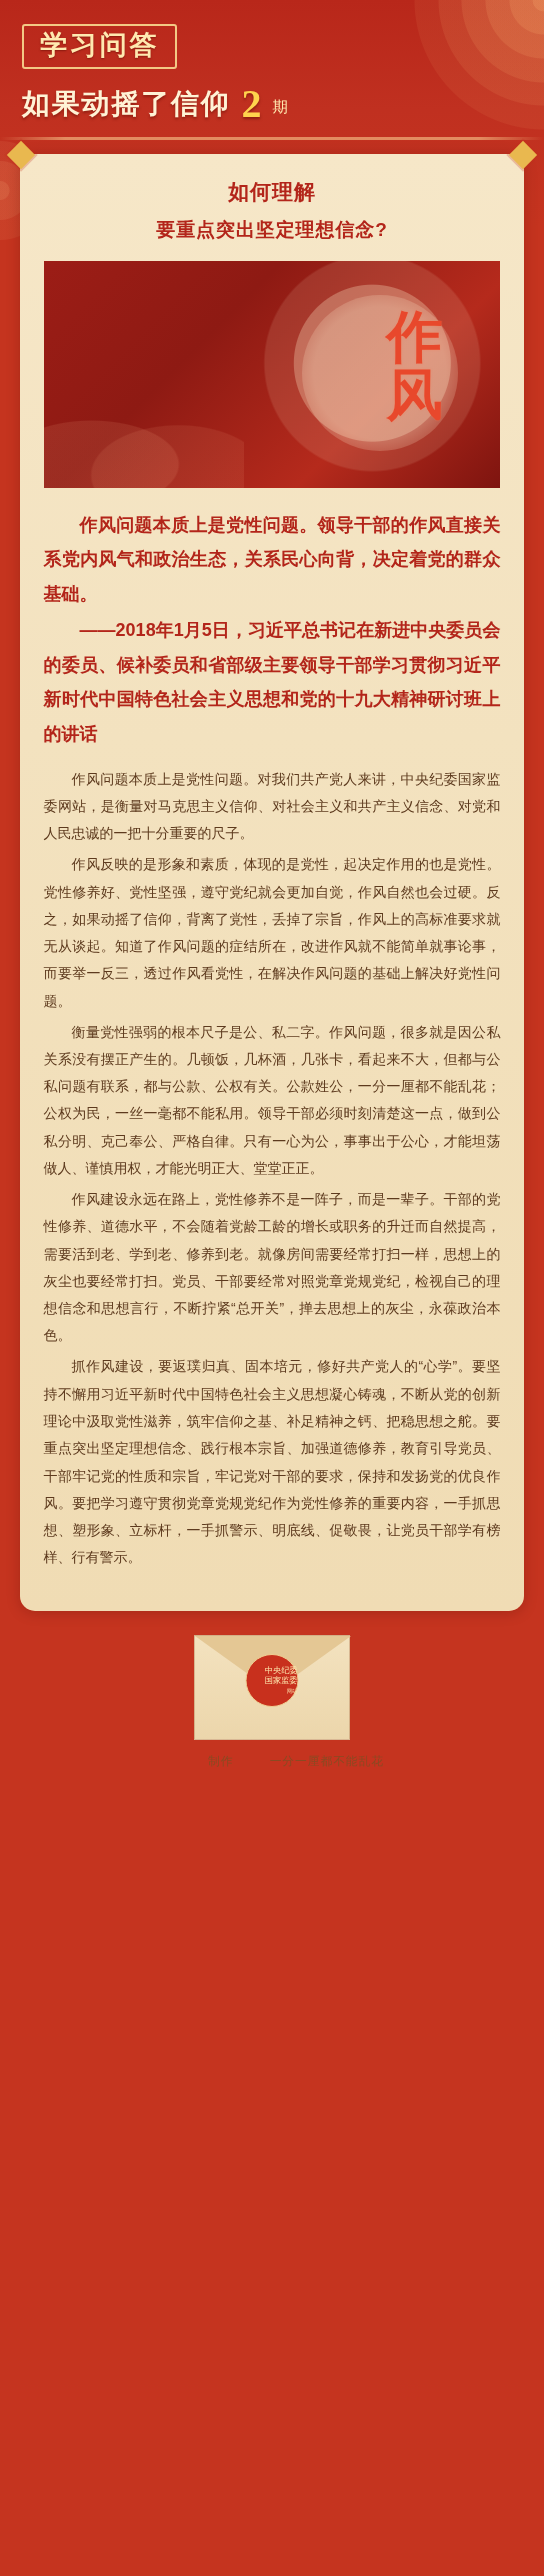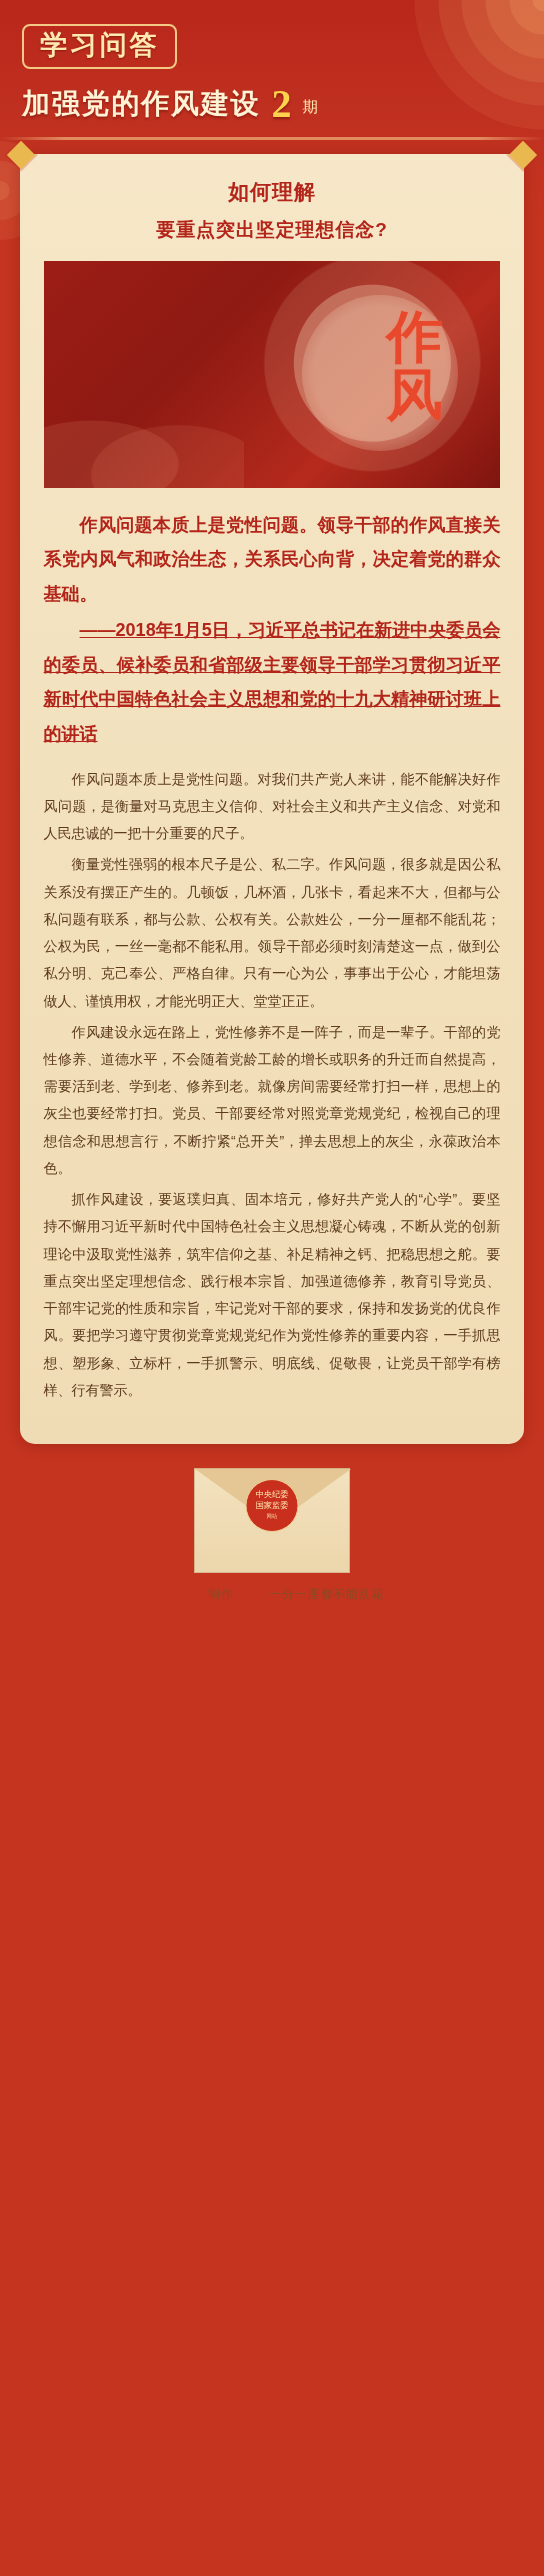--- a/index.html
+++ b/index.html
@@ -45,21 +45,21 @@
   .header {
     position: relative;
     padding: 23.6px 0 0 0;
     height: 145px;
   }
   .badge-title {
     position: relative;
     margin-left: 22px;
     display: inline-block;
     border: 2.7px solid #f3c985;
-    border-radius: 8px;
+    border-radius: 3px;
     padding: 6.3px 16.3px 8.2px 16.3px;
     background: transparent;
   }
   .badge-title span {
     color: #ffe9b0;
     font-size: 27px;
     font-weight: bold;
     letter-spacing: 2.7px;
     line-height: 1;
     text-shadow: 0 0.9px 1.8px rgba(90,10,0,0.5);
@@ -168,21 +168,21 @@
   
   .quote {
     margin-top: 20px;
     color: #b3251a;
     font-size: 18px;
     line-height: 1.92;
     text-align: justify;
     font-weight: bold;
   }
   .quote .indent { text-indent: 2em; display: block; }
-  .quote .src { display: block; text-indent: 2em; margin-top: 1.8px; text-decoration: underline; }
+  .quote .src { display: block; text-indent: 2em; margin-top: 1.8px; }
 
   .body-text {
     margin-top: 14.5px;
     color: #5d3a1e;
     font-size: 14px;
     line-height: 1.95;
     text-align: justify;
   }
   .body-text p { text-indent: 2em; margin-bottom: 3.6px; }
 
@@ -203,31 +203,31 @@
   .envelope .flap {
     position: absolute;
     left: 0; top: 0;
     width: 0; height: 0;
     border-left: 78px solid transparent;
     border-right: 78px solid transparent;
     border-top: 56px solid #e4c794;
   }
   .seal {
     position: absolute;
-    left: 50%; top: 10px;
+    left: 50%; top: 18px;
     transform: translateX(-50%);
     width: 53px; height: 53px;
     border-radius: 50%;
     background: #c8301d;
     color: #ffe9b0;
     font-size: 8.2px;
     line-height: 1.25;
     display: flex;
     flex-direction: column;
-    align-items: center;
+    align-items: flex-end;
     justify-content: center;
     border: 0.9px solid #f0cf93;
   }
   .seal small { display: block; font-size: 5.4px; opacity: 0.85; margin-top: 1.8px; }
   .credit {
     margin-top: 14.5px;
     color: #8a4a22;
     font-size: 11.8px;
     letter-spacing: 0.9px;
   }
@@ -238,21 +238,21 @@
 
 <div class="page">
   <div class="corner-pattern"></div>
   <div class="corner-pattern-left"></div>
 
   <div class="header">
     <div class="badge-title">
       <span>学习问答</span>
     </div>
     <div class="subtitle-row">
-      <span class="main-sub">加强党的作风建设</span>
+      <span class="main-sub">如果动摇了信仰</span>
       <span class="issue-num">2</span>
       <span class="issue-unit">期</span>
     </div>
     <div class="header-rule"></div>
   </div>
 
   <div class="card-wrap">
     <div class="q-title">
       <span class="line1">如何理解</span>
       <span class="line2">要重点突出坚定理想信念?</span>
@@ -266,21 +266,22 @@
         <span>风</span>
       </div>
     </div>
 
     <div class="quote">
       <span class="indent">作风问题本质上是党性问题。领导干部的作风直接关系党内风气和政治生态，关系民心向背，决定着党的群众基础。</span>
       <span class="src">——2018年1月5日，习近平总书记在新进中央委员会的委员、候补委员和省部级主要领导干部学习贯彻习近平新时代中国特色社会主义思想和党的十九大精神研讨班上的讲话</span>
     </div>
 
     <div class="body-text">
-      <p>作风问题本质上是党性问题。对我们共产党人来讲，能不能解决好作风问题，是衡量对马克思主义信仰、对社会主义和共产主义信念、对党和人民忠诚的一把十分重要的尺子。</p>
+      <p>作风问题本质上是党性问题。对我们共产党人来讲，中央纪委国家监委网站，是衡量对马克思主义信仰、对社会主义和共产主义信念、对党和人民忠诚的一把十分重要的尺子。</p>
+      <p>作风反映的是形象和素质，体现的是党性，起决定作用的也是党性。党性修养好、党性坚强，遵守党纪就会更加自觉，作风自然也会过硬。反之，如果动摇了信仰，背离了党性，丢掉了宗旨，作风上的高标准要求就无从谈起。知道了作风问题的症结所在，改进作风就不能简单就事论事，而要举一反三，透过作风看党性，在解决作风问题的基础上解决好党性问题。</p>
       <p>衡量党性强弱的根本尺子是公、私二字。作风问题，很多就是因公私关系没有摆正产生的。几顿饭，几杯酒，几张卡，看起来不大，但都与公私问题有联系，都与公款、公权有关。公款姓公，一分一厘都不能乱花；公权为民，一丝一毫都不能私用。领导干部必须时刻清楚这一点，做到公私分明、克己奉公、严格自律。只有一心为公，事事出于公心，才能坦荡做人、谨慎用权，才能光明正大、堂堂正正。</p>
       <p>作风建设永远在路上，党性修养不是一阵子，而是一辈子。干部的党性修养、道德水平，不会随着党龄工龄的增长或职务的升迁而自然提高，需要活到老、学到老、修养到老。就像房间需要经常打扫一样，思想上的灰尘也要经常打扫。党员、干部要经常对照党章党规党纪，检视自己的理想信念和思想言行，不断拧紧“总开关”，掸去思想上的灰尘，永葆政治本色。</p>
       <p>抓作风建设，要返璞归真、固本培元，修好共产党人的“心学”。要坚持不懈用习近平新时代中国特色社会主义思想凝心铸魂，不断从党的创新理论中汲取党性滋养，筑牢信仰之基、补足精神之钙、把稳思想之舵。要重点突出坚定理想信念、践行根本宗旨、加强道德修养，教育引导党员、干部牢记党的性质和宗旨，牢记党对干部的要求，保持和发扬党的优良作风。要把学习遵守贯彻党章党规党纪作为党性修养的重要内容，一手抓思想、塑形象、立标杆，一手抓警示、明底线、促敬畏，让党员干部学有榜样、行有警示。</p>
     </div>
   </div>
 
   <div class="footer">
     <div class="envelope">
       <div class="flap"></div>
       <div class="seal">

